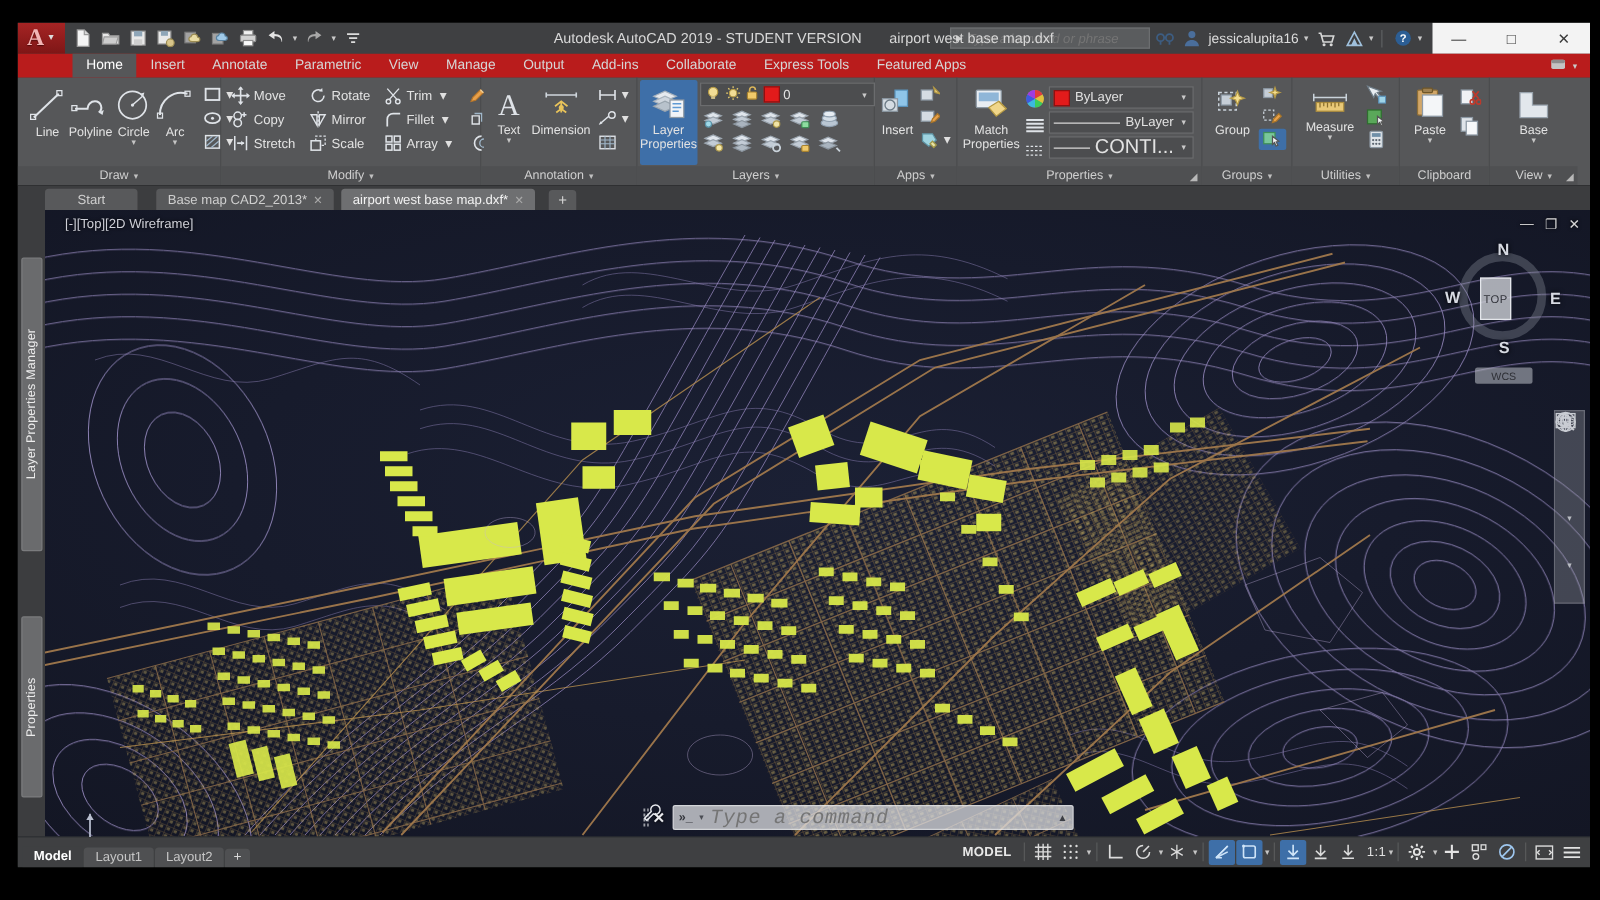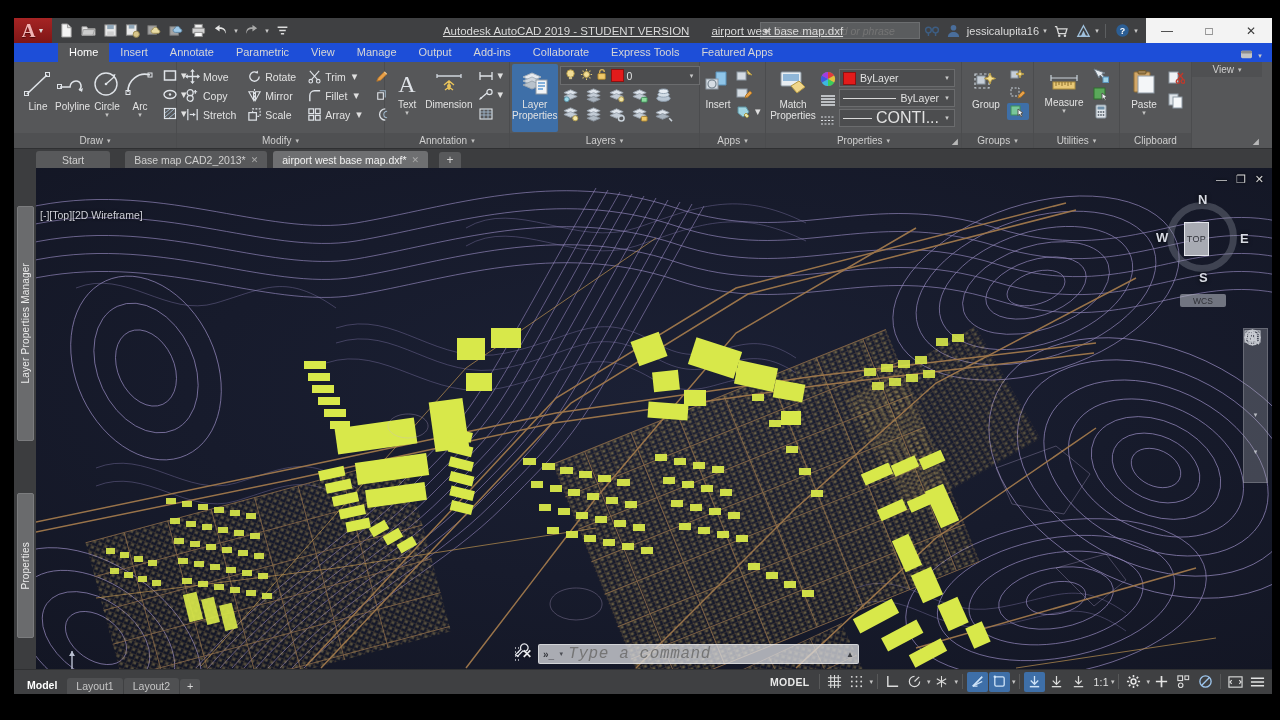--- a/index.html
+++ b/index.html
@@ -32,39 +32,39 @@
             font-size:19px; color:#f2b4b4; line-height:1; text-shadow:0 1px 1px #4a0a0a;}
   .app-caret{ font-size:7px; color:#ddd; margin-left:2px; }
 
   .qat{ display:flex; align-items:center; gap:1px; padding:0 4px; height:25px;}
   .qat .qicon{ width:21px; height:21px; display:flex; align-items:center; justify-content:center;
                border-radius:2px; position:relative; }
   .qcaret{ font-size:7px; color:#c9c9c9; width:8px; text-align:center; }
 
   .title-text{ position:absolute; left:0; right:0; top:0; height:25px;
                display:flex; align-items:center; justify-content:center;
-               gap:22px; pointer-events:none;text-decoration:underline; }
+               gap:22px; pointer-events:none; }
   .title-text span{ font-size:11.5px; color:#d8d8d8; }
 
   .title-right{ margin-left:auto; display:flex; align-items:center; height:25px; padding-right:0; }
   .search-box{ display:flex; align-items:center; height:17px; width:160px;
                background:#5a5c5e; border:1px solid #6c6e70; }
   .search-arrow{ font-size:7px; color:#d0d0d0; padding:0 4px; }
   .search-box input{ flex:1; background:transparent; border:0; outline:none;
                      font-size:10.5px; font-style:italic; color:#b4b6b8;
                      font-family:"Liberation Sans", sans-serif; }
   .tr-icon{ width:20px; height:20px; display:flex; align-items:center; justify-content:center; margin-left:2px;}
   .user-name{ font-size:11px; color:#dcdcdc; margin:0 2px 0 3px; }
   .tb-sep{ width:1px; height:14px; background:#5d5f61; margin:0 4px; }
   .wbtns{ display:flex; height:25px; background:#f3f3f3; margin-left:6px; }
   .wbtn{ width:42px; height:25px; display:flex; align-items:center; justify-content:center;
          color:#3a3a3a; font-size:12px; }
 
   
-  .ribbon-tabs{ height:19px; background:#1d4ed8; display:flex; align-items:flex-end;
+  .ribbon-tabs{ height:19px; background:#b91c1c; display:flex; 
                 padding-left:44px; position:relative; }
   .rtab{ padding:0 11px; height:19px; line-height:19px; font-size:11px; color:#d6d6d6; }
   .rtab.active{ background:#565759; color:#fff; }
   .tabs-right{ margin-left:auto; display:flex; align-items:center; padding-right:8px; gap:3px;}
 
   
   .ribbon{ height:87px; background:#565759; display:flex; align-items:stretch;
            border-bottom:1px solid #2f3032; }
   .panel{ display:flex; flex-direction:column; border-right:1px solid #4b4c4e; position:relative; }
   .panel-body{ flex:1; display:flex; align-items:flex-start; padding:4px 3px 0 3px; }
@@ -105,22 +105,22 @@
               display:flex; align-items:center; justify-content:center;
               border-radius:2px; }
   .sidepanel span{ writing-mode:vertical-rl; transform:rotate(180deg);
                    font-size:10px; color:#ececec; white-space:nowrap; letter-spacing:.2px;}
   .sp-lpm{ height:235px; margin-top:36px; }
   .sp-prop{ height:145px; margin-top:50px; }
 
   .canvas{ position:relative; flex:1; overflow:hidden; background:#161a2b; }
   .canvas svg{ position:absolute; left:0; top:0; }
 
-  .vp-label{ position:absolute; left:4px; top:5px; font-size:10.5px; color:#cfd0d8;
-             text-shadow:0 0 3px #000; z-index:4;margin-top:36px; }
+  .vp-label{ position:absolute; left:16px; top:5px; font-size:10.5px; color:#cfd0d8;
+             text-shadow:0 0 3px #000; z-index:4; }
   .vp-ctl{ position:absolute; right:8px; top:5px; display:flex; gap:9px; z-index:4; }
   .vp-ctl span{ font-size:11px; color:#d5d5d5; text-shadow:0 0 3px #000; }
 
   
   .viewcube{ position:absolute; right:24px; top:26px; width:92px; height:92px; z-index:5; }
   .vc-face{ position:absolute; left:28px; top:28px; width:25px; height:34px;
             background:rgba(205,208,214,.80); border:1px solid rgba(235,237,242,.9);
             display:flex; align-items:center; justify-content:center;
             font-size:9px; color:#31333a; letter-spacing:.4px; }
   .vc-ring{ position:absolute; left:11px; top:8px; width:70px; height:70px;
@@ -977,20 +977,31 @@
                 </span>
             </div>
           </div>
         </div>
         <div class="panel-title">
           <span>Clipboard</span>
         </div>
       </div>
 
       <div class="panel" style="width:70px;border-right:0">
+        <div class="panel-body" style="justify-content:center;padding-top:6px">
+          <div class="bigbtn" style="width:46px">
+            <span class="icon">
+              <svg width="32" height="26" viewBox="0 0 32 26">
+                  <path d="M5 3h10v10h12v10H5z" fill="#e2e7ec" stroke="#98a3ad"></path>
+                </svg>
+              </span>
+            <span class="lbl">Base</span>
+            <span class="dc">▾</span>
+          </div>
+        </div>
         <div class="panel-title">
           <span>View</span>
           <span class="pcaret">▾</span>
           <span class="pexp">◢</span>
         </div>
       </div>
     </div>
 
     <div class="doctabs">
       <div class="dtab" style="padding:0 26px">

